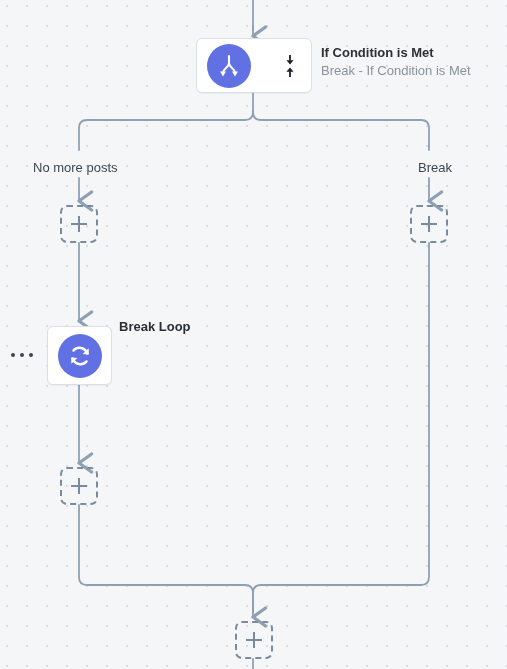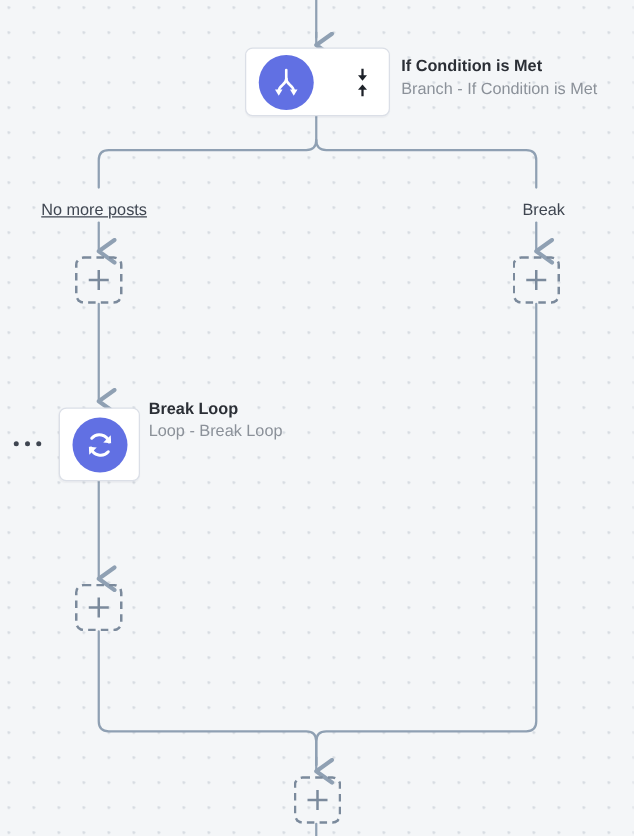--- a/index.html
+++ b/index.html
@@ -123,21 +123,20 @@
   
   .branch-label {
     position: absolute;
     font-size: 13px;
     color: #3f4651;
     white-space: nowrap;
   }
   .branch-label-left {
     left: 33px;
     top: 160px;
-    text-decoration: underline;
   }
   .branch-label-right {
     left: 418px;
     top: 160px;
   }
 
   
   .add-button {
     position: absolute;
     width: 38px;
@@ -246,21 +245,21 @@
           <path d="M 6 10.5 L 2.4 6.2 L 9.6 6.2 Z"></path>
           <rect x="5.1" y="17" width="1.8" height="6"></rect>
           <path d="M 6 13.5 L 2.4 17.8 L 9.6 17.8 Z"></path>
         </g>
       </svg>
     </div>
   </div>
 
   <div class="node-label label-if">
     <span class="title">If Condition is Met</span>
-    <span class="subtitle">Branch - If Condition is Met</span>
+    <span class="subtitle">Break - If Condition is Met</span>
   </div>
 
   <div class="branch-label branch-label-left">No more posts</div>
   <div class="branch-label branch-label-right">Break</div>
 
   <div class="add-button add-left-top">
     <span class="plus-h"></span>
     <span class="plus-v"></span>
   </div>
 
@@ -287,21 +286,20 @@
           <path d="M 6.8 16.4 A 8 8 0 0 0 20.6 19.4"></path>
         </g>
         <path d="M 22.6 6.2 L 22.9 12.6 L 16.6 12.0 Z" fill="#ffffff"></path>
         <path d="M 5.4 21.8 L 5.1 15.4 L 11.4 16.0 Z" fill="#ffffff"></path>
       </svg>
     </div>
   </div>
 
   <div class="node-label label-loop">
     <span class="title">Break Loop</span>
-    <span class="subtitle">Loop - Break Loop</span>
   </div>
 
   <div class="dots-menu">
     <span></span>
     <span></span>
     <span></span>
   </div>
 
 </div>
 

